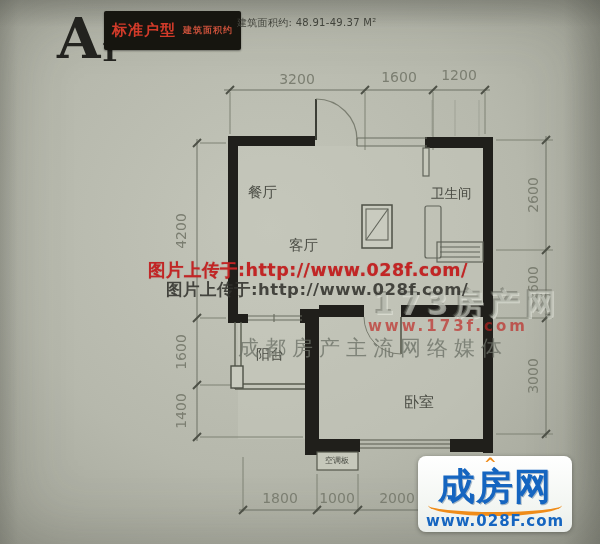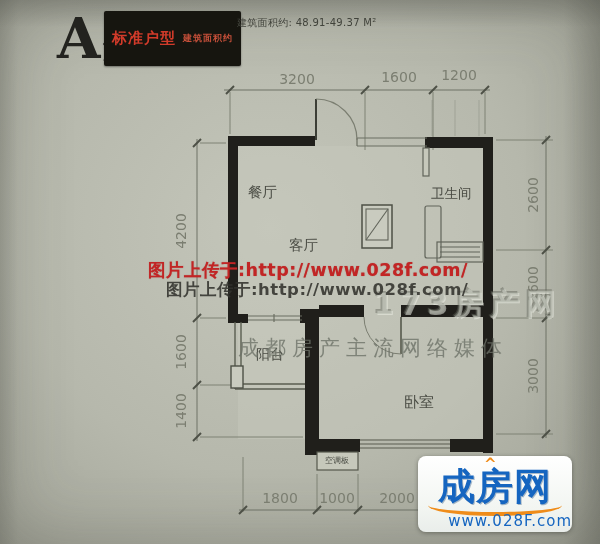--- a/index.html
+++ b/index.html
@@ -9,36 +9,36 @@
     background:
       linear-gradient(180deg, rgba(80,82,74,.30) 0, rgba(80,82,74,0) 5%),
       linear-gradient(90deg, rgba(80,82,74,.18) 0, rgba(80,82,74,0) 3%, rgba(80,82,74,0) 94%, rgba(70,72,64,.25) 100%),
       radial-gradient(ellipse at 45% 42%, #c4c6ba 0%, #b6b8ac 55%, #9fa195 100%);
     box-shadow: inset 0 0 70px rgba(55,57,50,.30);
   }
   .abs{position:absolute;}
   
   .unit-letter{font-family:"DejaVu Serif",serif;font-size:56px;line-height:1;color:#23231f;font-weight:bold;}
   .unit-sub{font-family:"DejaVu Serif",serif;font-size:27px;color:#23231f;font-weight:bold;}
-  .badge{background:#16150f;color:#cf372a;border-radius:2px;height:23px;display:flex;align-items:center;padding:16px 8px;gap:7px;box-shadow:0 1px 2px rgba(0,0,0,.4);}
+  .badge{background:#16150f;color:#cf372a;border-radius:2px;height:23px;display:flex;align-items:center;padding:8px 8px;gap:7px;box-shadow:0 1px 2px rgba(0,0,0,.4);}
   .badge .t1{font-size:15px;font-weight:bold;letter-spacing:1px;color:#d23b2a;}
   .badge .t2{font-size:9px;color:#c7503a;letter-spacing:1px;font-weight:bold;}
   .area-text{font-size:10px;color:#41433b;letter-spacing:.3px;}
   
   .wm-red{font-size:17.5px;font-weight:bold;color:#c22525;letter-spacing:.5px;text-shadow:0 0 1px rgba(160,20,20,.5);white-space:nowrap;}
   .wm-dark{font-size:16.5px;font-weight:bold;color:#33332e;opacity:.88;letter-spacing:.5px;white-space:nowrap;}
   .wm-emboss{font-size:30px;font-weight:bold;color:rgba(168,172,160,.40);letter-spacing:6px;white-space:nowrap;text-shadow:1px 1px 0 rgba(235,237,228,.55), -1px -1px 0 rgba(90,94,84,.45);}
   .wm-red2{font-size:15px;font-weight:bold;color:rgba(190,35,32,.66);letter-spacing:3px;white-space:nowrap;}
   .wm-slogan{font-size:21px;color:rgba(108,113,102,.78);letter-spacing:6px;white-space:nowrap;}
   
   .logo-box{width:154px;height:76px;background:linear-gradient(180deg,#ffffff 0%,#f2f5f1 70%,#e9edea 100%);border-radius:8px;box-shadow:0 1px 4px rgba(40,42,36,.45);overflow:hidden;}
   .logo-name{position:absolute;left:0;top:6px;width:100%;text-align:center;font-size:37px;font-weight:bold;color:#1565c0;letter-spacing:1px;text-shadow:1px 1px 0 rgba(13,60,110,.35);}
   .logo-caret{position:absolute;left:66px;top:-1px;color:#ef8c1a;font-size:15px;font-weight:bold;}
   .logo-swoosh{position:absolute;left:10px;top:47px;width:134px;height:9px;border-bottom:4px solid #ef8c1a;border-radius:0 0 60% 60%/0 0 100% 100%;}
-  .logo-url{position:absolute;left:0;bottom:2px;width:100%;text-align:right;font-size:15px;font-weight:normal;color:#1565c0;letter-spacing:1px;}
+  .logo-url{position:absolute;left:0;bottom:2px;width:100%;text-align:left;font-size:15px;font-weight:bold;color:#1565c0;letter-spacing:1px;padding-left:8px;}
   svg text{font-family:"DejaVu Sans",sans-serif;}
   .dimtxt{fill:#7b7e71;font-size:14px;}
   .roomtxt{fill:#4a4c44;}
 </style>
 </head>
 <body>
 
 <div id="stage">
 
   <div class="abs unit-letter" style="left:57px;top:10px;">A</div>
@@ -201,20 +201,21 @@
       <text class="roomtxt" x="289" y="250" font-size="14.5">客厅</text>
       <text class="roomtxt" x="256" y="359" font-size="14">阳台</text>
       <text class="roomtxt" x="404" y="407" font-size="15">卧室</text>
       <text class="roomtxt" x="337" y="463" font-size="8" text-anchor="middle">空调板</text>
     </g>
   </svg>
 
   <div class="abs wm-emboss" style="left:373px;top:284px;">173房产网</div>
   <div class="abs wm-red" style="left:148px;top:258px;">图片上传于:http://www.028f.com/</div>
   <div class="abs wm-dark" style="left:166px;top:279px;">图片上传于:http://www.028f.com/</div>
+  <div class="abs wm-red2" style="left:368px;top:317px;">www.173f.com</div>
   <div class="abs wm-slogan" style="left:238px;top:334px;">成都房产主流网络媒体</div>
 
   <div class="abs logo-box" style="left:418px;top:456px;">
     <span class="logo-caret">^</span>
     <div class="logo-name">成房网</div>
     <div class="logo-swoosh"></div>
     <div class="logo-url">www.028F.com</div>
   </div>
 
 </div>

